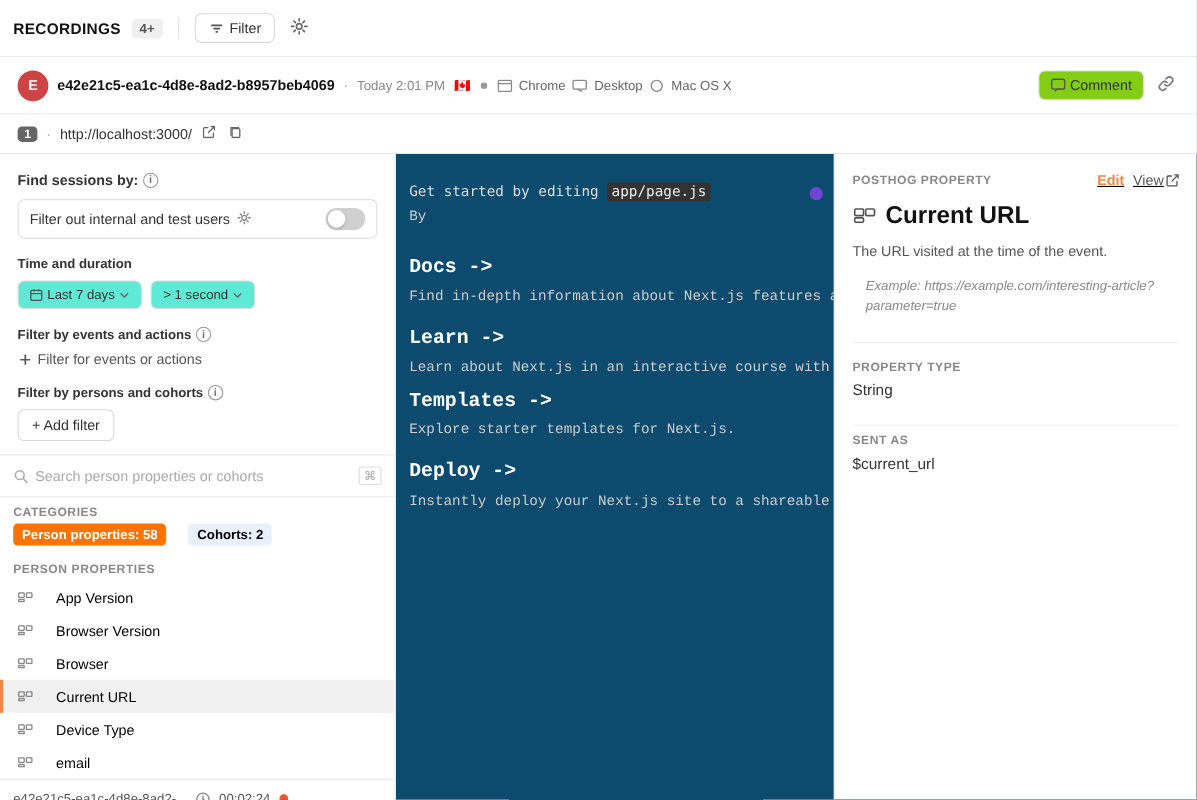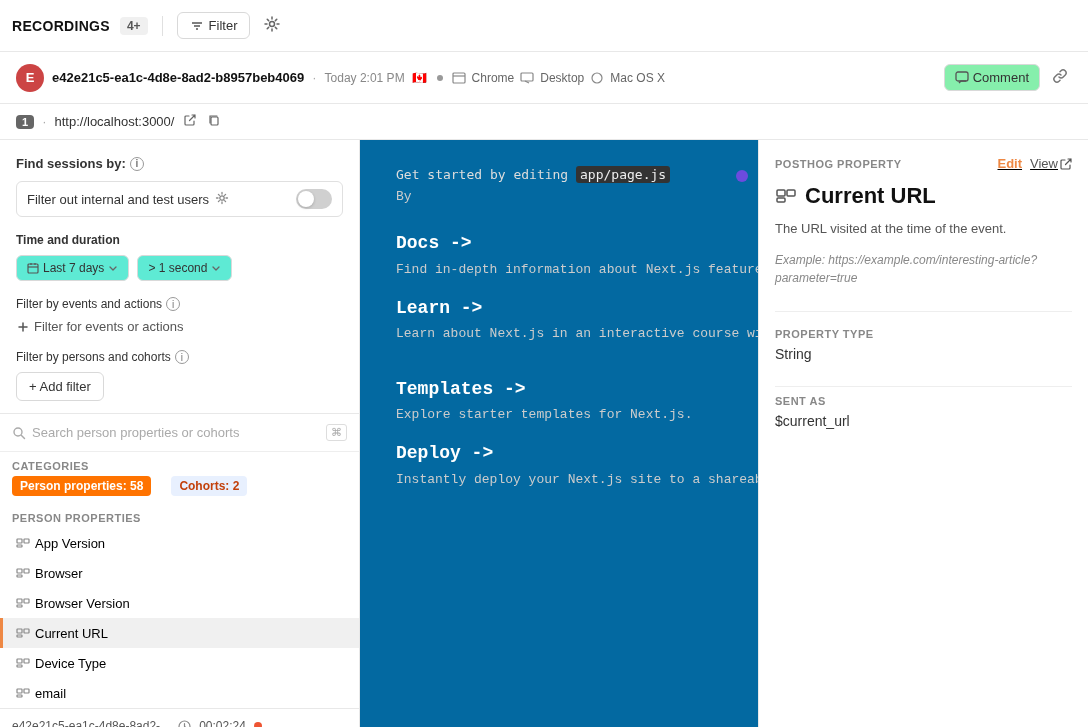--- a/index.html
+++ b/index.html
@@ -22,21 +22,21 @@
       display: flex; align-items: center; justify-content: space-between;
       background: #fff; border-bottom: 1px solid #e8e8e8; padding: 8px 16px;
       height: 52px; flex-shrink: 0;
     }
     .session-info { display: flex; align-items: center; gap: 8px; }
     .avatar { width: 28px; height: 28px; border-radius: 50%; background: #c44; color: #fff; display: flex; align-items: center; justify-content: center; font-weight: 700; font-size: 13px; flex-shrink: 0; }
     .session-id { font-weight: 600; font-size: 13px; color: #111; }
     .session-time { color: #888; font-size: 12px; }
     .session-meta { display: flex; align-items: center; gap: 6px; font-size: 12px; color: #666; }
     .session-actions { display: flex; align-items: center; gap: 8px; }
-    .comment-btn { display: flex; align-items: center; gap: 4px; border: 1px solid #d9d9d9; border-radius: 6px; padding: 5px 10px; background: #86efac; cursor: pointer; font-size: 13px; color: #333; }
+    .comment-btn { display: flex; align-items: center; gap: 4px; border: 1px solid #d9d9d9; border-radius: 6px; padding: 5px 10px; background: #84cc16; cursor: pointer; font-size: 13px; color: #333; }
     .link-btn { border: none; background: none; cursor: pointer; color: #555; padding: 4px; }
 
     
     .url-bar {
       display: flex; align-items: center; background: #fff; border-bottom: 1px solid #e8e8e8;
       padding: 6px 16px; height: 36px; flex-shrink: 0; gap: 8px;
     }
     .url-number { background: #666; color: #fff; border-radius: 4px; padding: 1px 6px; font-size: 11px; font-weight: 600; }
     .url-text { font-size: 13px; color: #333; }
 
@@ -55,78 +55,78 @@
     .filter-row { display: flex; align-items: center; justify-content: space-between; border: 1px solid #e0e0e0; border-radius: 6px; padding: 7px 10px; margin-bottom: 16px; gap: 13px; }
     .filter-row-left { display: flex; align-items: center; gap: 6px; font-size: 13px; color: #333; }
     .toggle { width: 36px; height: 20px; border-radius: 10px; background: #d0d0d0; position: relative; cursor: pointer; }
     .toggle-knob { width: 16px; height: 16px; border-radius: 50%; background: #fff; position: absolute; top: 2px; left: 2px; box-shadow: 0 1px 3px rgba(0,0,0,0.2); }
 
     .section-title { font-size: 12px; font-weight: 700; color: #333; margin-bottom: 8px; }
     .time-row { display: flex; gap: 8px; margin-bottom: 16px; }
     .time-btn { display: flex; align-items: center; gap: 4px; border: 1px solid #d9d9d9; border-radius: 6px; padding: 5px 10px; background: #5eead4; cursor: pointer; font-size: 12px; color: #333; }
 
     .filter-events-row { display: flex; align-items: center; margin-bottom: 8px; }
-    .filter-events-title { font-size: 12px; font-weight: 400; color: #333; display: flex; align-items: center; gap: 4px; }
+    .filter-events-title { font-size: 12px; font-weight: 700; color: #333; display: flex; align-items: center; gap: 4px; }
     .add-filter-link { display: flex; align-items: center; gap: 4px; color: #555; font-size: 13px; cursor: pointer; margin-bottom: 16px; }
 
     .filter-persons-row { display: flex; align-items: flex-end; margin-bottom: 8px; }
     .add-filter-btn { display: flex; align-items: center; gap: 4px; border: 1px solid #d9d9d9; border-radius: 6px; padding: 6px 12px; background: #fff; cursor: pointer; font-size: 13px; color: #333; margin-bottom: 12px; }
 
     
     .dropdown-panel {
       border-top: 1px solid #e8e8e8; background: #fff; flex: 1; display: flex; flex-direction: column;
     }
     .search-row { padding: 10px 12px; border-bottom: 1px solid #eee; display: flex; align-items: center; gap: 6px; }
     .search-input { flex: 1; border: none; outline: none; font-size: 13px; color: #333; background: transparent; }
     .search-input::placeholder { color: #aaa; }
     .keyboard-icon { font-size: 11px; color: #aaa; border: 1px solid #ddd; border-radius: 3px; padding: 1px 4px; }
 
     .categories-label { font-size: 11px; font-weight: 700; color: #888; letter-spacing: 0.5px; padding: 8px 12px 4px; }
     .category-tags { display: flex; gap: 20px; padding: 0 12px 8px; }
     .cat-tag { border-radius: 4px; padding: 3px 8px; font-size: 12px; font-weight: 600; cursor: pointer; }
     .cat-tag-orange { background: #ff7300; color: #fff; }
-    .cat-tag-blue { background: #e8f0fe; color: #c2410c; }
+    .cat-tag-blue { background: #e8f0fe; color: #000000; }
 
     .person-props-label { font-size: 11px; font-weight: 700; color: #888; letter-spacing: 0.5px; padding: 8px 12px 4px; }
     .prop-list { flex: 1; overflow-y: auto; }
-    .prop-item { display: flex; align-items: center; gap: 4px; padding: 7px 12px; cursor: pointer; border-left: 3px solid transparent; }
+    .prop-item { display: flex; align-items: center; gap: 20px; padding: 7px 12px; cursor: pointer; border-left: 3px solid transparent; }
     .prop-item.active { background: #f0f0f0; border-left-color: #e84; }
     .prop-icon { width: 16px; height: 16px; flex-shrink: 0; display: flex; align-items: center; justify-content: center; }
     .prop-icon svg { width: 14px; height: 14px; }
 
     
     .session-footer {
       border-top: 1px solid #e8e8e8; padding: 10px 12px; background: #fff;
       display: flex; align-items: center; gap: 8px; font-size: 12px; color: #555;
     }
     .session-footer-id { font-weight: 500; }
 
     
     .right-area { flex: 1; display: flex; flex-direction: column; overflow: hidden; position: relative; }
 
     
     .recording-viewport { flex: 1; background: #1a1a1a; overflow: hidden; position: relative; display: flex; align-items: center; justify-content: center; }
-    .next-js-page { background: #0369a1; color: #fff; padding: 24px 36px; width: 100%; height: 100%; font-family: 'Courier New', monospace; font-size: 14px; line-height: 1.7; overflow: hidden; }
+    .next-js-page { background: #0c4a6e; color: #fff; padding: 24px 12px; width: 100%; height: 100%; font-family: 'Courier New', monospace; font-size: 14px; line-height: 1.7; overflow: hidden; }
     .next-link { font-size: 18px; font-weight: 700; }
     .next-desc { font-size: 13px; color: #ccc; }
 
     
     .property-panel {
       position: absolute; right: 0; top: 0; bottom: 0;
       width: 330px; background: #fff; border-left: 1px solid #e8e8e8;
       display: flex; flex-direction: column; overflow-y: auto; padding: 16px;
     }
     .prop-panel-header { display: flex; align-items: center; justify-content: space-between; margin-bottom: 12px; }
     .posthog-label { font-size: 11px; font-weight: 700; color: #888; letter-spacing: 0.5px; }
     .prop-panel-actions { display: flex; gap: 8px; align-items: center; text-decoration: underline; }
     .edit-btn { color: #e84; font-size: 13px; cursor: pointer; font-weight: 600; }
     .view-btn { display: flex; align-items: center; gap: 2px; color: #555; font-size: 13px; cursor: pointer; }
     .prop-panel-title { font-size: 22px; font-weight: 700; color: #111; margin-bottom: 10px; display: flex; align-items: center; gap: 8px; }
     .prop-panel-desc { font-size: 13px; color: #555; margin-bottom: 12px; line-height: 1.5; }
-    .prop-panel-example { font-size: 12px; color: #888; font-style: italic; margin-bottom: 16px; line-height: 1.5; }
+    .prop-panel-example { font-size: 12px; color: #888; font-style: italic; margin-bottom: 16px; line-height: 1.5; margin-left: 12px; }
     .prop-section-label { font-size: 11px; font-weight: 700; color: #888; letter-spacing: 0.5px; margin-bottom: 6px; margin-top: 8px; }
     .prop-section-value { font-size: 14px; color: #333; font-weight: 500; margin-bottom: 16px; }
     .divider { border: none; border-top: 1px solid #eee; margin: 8px 0; }
     .prop-sent-label { font-size: 11px; font-weight: 700; color: #888; letter-spacing: 0.5px; margin-bottom: 6px; }
     .prop-sent-value { font-size: 14px; color: #333; font-weight: 500; }
   </style>
 </head>
 <body>
 
 <div class="top-bar">
@@ -312,31 +312,31 @@
           <span>App Version</span>
         </div>
         <div class="prop-item">
           <div class="prop-icon">
             <svg viewBox="0 0 14 14" fill="none" xmlns="http://www.w3.org/2000/svg">
               <rect x="1" y="3" width="5" height="4" rx="0.5" stroke="#888" stroke-width="1.2"></rect>
               <rect x="8" y="3" width="5" height="4" rx="0.5" stroke="#888" stroke-width="1.2"></rect>
               <rect x="1" y="9" width="5" height="2" rx="0.5" stroke="#888" stroke-width="1.2"></rect>
             </svg>
           </div>
+          <span>Browser Version</span>
+        </div>
+        <div class="prop-item">
+          <div class="prop-icon">
+            <svg viewBox="0 0 14 14" fill="none" xmlns="http://www.w3.org/2000/svg">
+              <rect x="1" y="3" width="5" height="4" rx="0.5" stroke="#888" stroke-width="1.2"></rect>
+              <rect x="8" y="3" width="5" height="4" rx="0.5" stroke="#888" stroke-width="1.2"></rect>
+              <rect x="1" y="9" width="5" height="2" rx="0.5" stroke="#888" stroke-width="1.2"></rect>
+            </svg>
+          </div>
           <span>Browser</span>
-        </div>
-        <div class="prop-item">
-          <div class="prop-icon">
-            <svg viewBox="0 0 14 14" fill="none" xmlns="http://www.w3.org/2000/svg">
-              <rect x="1" y="3" width="5" height="4" rx="0.5" stroke="#888" stroke-width="1.2"></rect>
-              <rect x="8" y="3" width="5" height="4" rx="0.5" stroke="#888" stroke-width="1.2"></rect>
-              <rect x="1" y="9" width="5" height="2" rx="0.5" stroke="#888" stroke-width="1.2"></rect>
-            </svg>
-          </div>
-          <span>Browser Version</span>
         </div>
         <div class="prop-item active">
           <div class="prop-icon">
             <svg viewBox="0 0 14 14" fill="none" xmlns="http://www.w3.org/2000/svg">
               <rect x="1" y="3" width="5" height="4" rx="0.5" stroke="#888" stroke-width="1.2"></rect>
               <rect x="8" y="3" width="5" height="4" rx="0.5" stroke="#888" stroke-width="1.2"></rect>
               <rect x="1" y="9" width="5" height="2" rx="0.5" stroke="#888" stroke-width="1.2"></rect>
             </svg>
           </div>
           <span>Current URL</span>
@@ -380,21 +380,21 @@
     <div class="recording-viewport">
       <div class="next-js-page">
         <div style="font-family:monospace;font-size:13px;color:#ddd;">
           Get started by editing <span style="background:#333;padding:1px 4px;border-radius:3px;color:#eee;">app/page.js</span>
         </div>
         <div style="font-size:13px;color:#ccc;margin-bottom:20px;">By</div>
         <div class="next-link">Docs -&gt;</div>
         <div class="next-desc">Find in-depth information about Next.js features and API.</div>
         <div style="margin-top:12px;" class="next-link">Learn -&gt;</div>
         <div class="next-desc">Learn about Next.js in an interactive course with quizzes!</div>
-        <div style="margin-top:28px;" class="next-link">Templates -&gt;</div>
+        <div style="margin-top:4px;" class="next-link">Templates -&gt;</div>
         <div class="next-desc">Explore starter templates for Next.js.</div>
         <div style="margin-top:12px;" class="next-link">Deploy -&gt;</div>
         <div class="next-desc">Instantly deploy your Next.js site to a shareable URL with Vercel.</div>
       </div>
 
       <div style="position:absolute;top:30px;right:340px;width:12px;height:12px;border-radius:50%;background:#8844ee;opacity:0.8;"></div>
     </div>
 
     <div class="property-panel">
       <div class="prop-panel-header">

